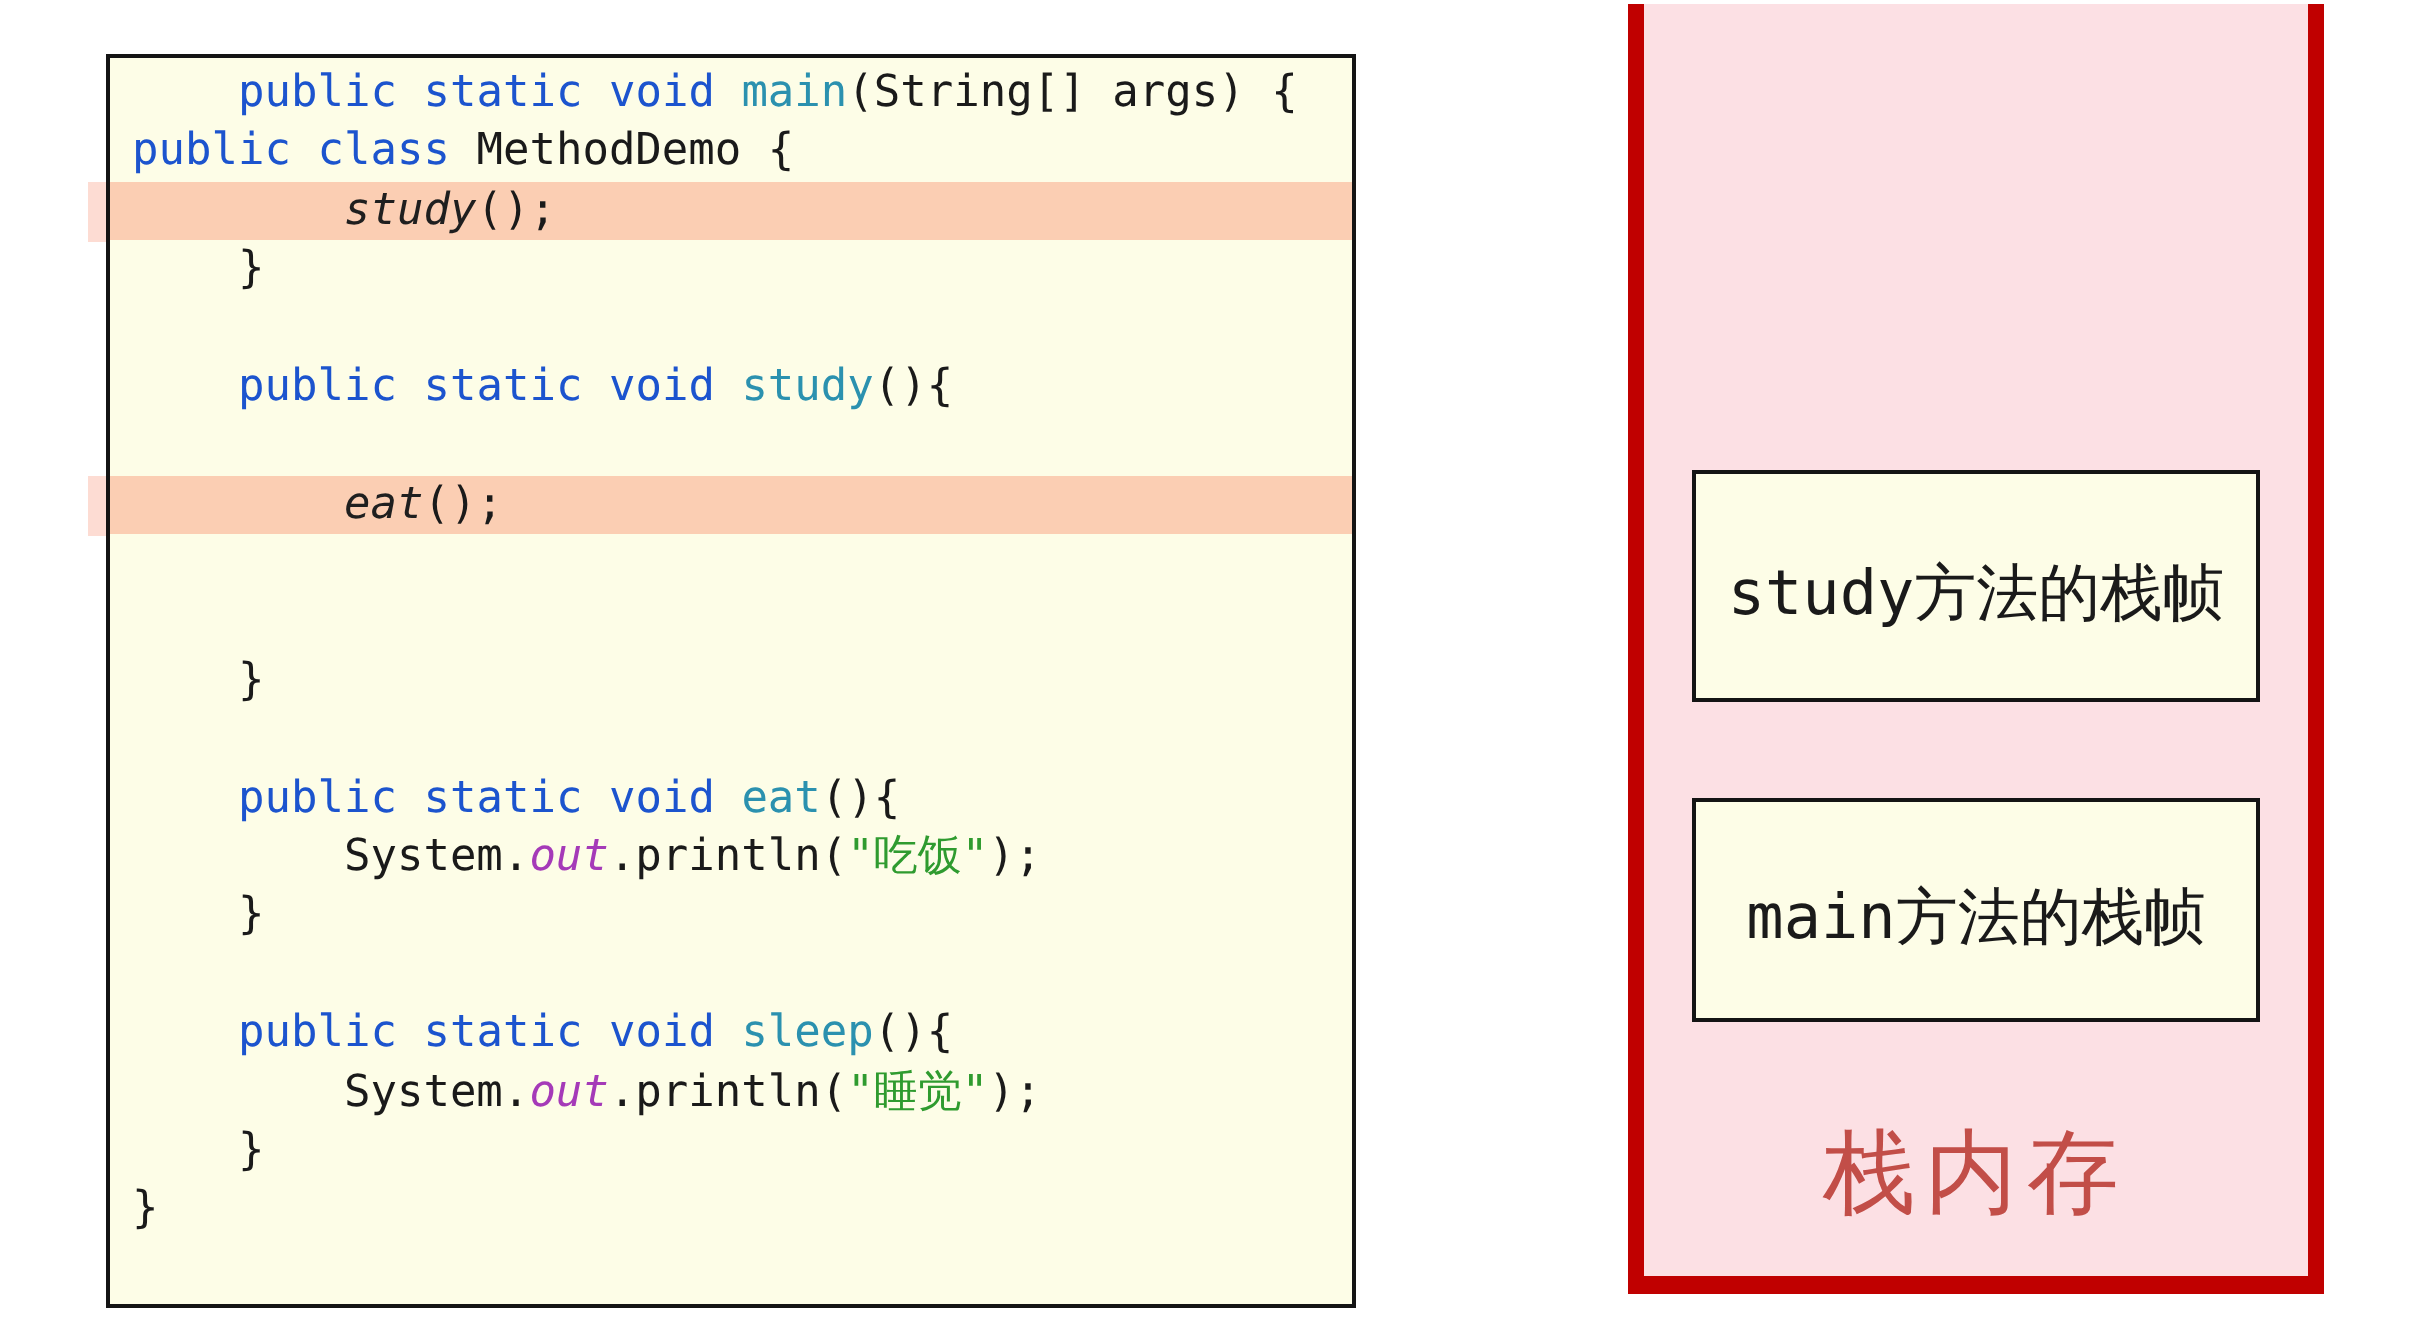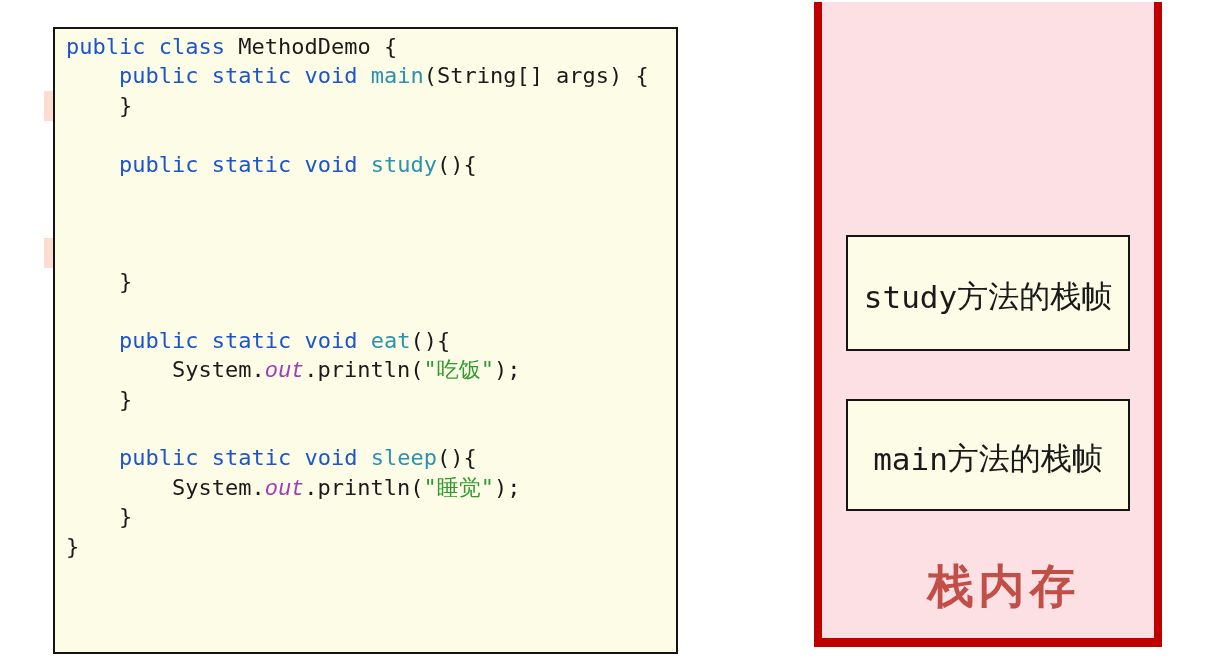--- a/index.html
+++ b/index.html
@@ -18,21 +18,21 @@
     border:2px solid var(--frame-border,#0a0a0a);
     font-family:"DejaVu Sans Mono","Liberation Mono",monospace;
     font-size:22px;color:var(--ink,#1a1a1a);
     padding:3px 0 0 0;box-sizing:content-box;
   }
   .line{height:29.4px;line-height:29.4px;white-space:pre;padding-left:11px;}
   .line.hl{background:var(--hl,#fbceb3);}
   .kw{color:var(--kw,#1c54ce);}
   .ty{color:var(--ty,#2b91af);}
   .call{color:var(--call,#1f1f1f);font-style:italic;}
-  .fld{color:var(--fld,#a53ab8);font-style:italic;font-family:Liberation Mono, monospace;}
+  .fld{color:var(--fld,#a53ab8);font-style:italic;}
   .str{color:var(--str,#2f9b2f);}
   .pl{color:var(--ink,#1a1a1a);}
   
   .stack-panel{
     position:absolute;left:814px;top:2px;width:332px;height:636px;
     background:var(--panel-bg,#fce0e4);
     border-left:8px solid var(--panel-border,#c00000);
     border-right:8px solid var(--panel-border,#c00000);
     border-bottom:9px solid var(--panel-border,#c00000);
   }
@@ -49,44 +49,46 @@
   .frame:first-child{height:116px;}
   .frame-method{
     font-family:"DejaVu Sans Mono","Liberation Mono",monospace;
     font-size:31px;color:var(--ink,#1a1a1a);
   }
   .frame-suffix{
     font-family:"DejaVu Sans","Liberation Sans",sans-serif;
     font-size:31px;font-weight:normal;color:var(--ink,#1a1a1a);
   }
   .stack-label{
-    position:absolute;left:16px;bottom:20px;width:100%;text-align:center;
-    font-size:46px;font-weight:bold;letter-spacing:5px;
+    position:absolute;left:0;bottom:20px;width:100%;text-align:center;
+    font-size:46px;font-weight:normal;letter-spacing:5px;
     color:var(--label-color,#c24e48);
     margin-top:46px;
   }
 </style>
 </head>
 <body>
 
 <div id="root">
 
   <div id="hl-tabs">
       <div class="hl-tab" style="top: 90.8px;"></div>
       <div class="hl-tab" style="top: 237.8px;"></div>
     </div>
 
   <div class="code-box">
     <div id="code-lines">
+        <div class="line"><span class="pl">    </span><span class="kw">public</span><span class="pl"> </span><span class="kw">static</span><span class="pl"> </span><span class="kw">void</span><span class="pl"> </span><span class="ty">main</span><span class="pl">(String[] args) {</span></div>
         <div class="line"><span class="kw">public</span><span class="pl"> </span><span class="kw">class</span><span class="pl"> MethodDemo {</span></div>
-        <div class="line"><span class="pl">    </span><span class="kw">public</span><span class="pl"> </span><span class="kw">static</span><span class="pl"> </span><span class="kw">void</span><span class="pl"> </span><span class="ty">main</span><span class="pl">(String[] args) {</span></div>
+        <div class="line hl"><span class="pl">        </span><span class="call">study</span><span class="pl">();</span></div>
         <div class="line"><span class="pl">    }</span></div>
         <div class="line">&nbsp;</div>
         <div class="line"><span class="pl">    </span><span class="kw">public</span><span class="pl"> </span><span class="kw">static</span><span class="pl"> </span><span class="kw">void</span><span class="pl"> </span><span class="ty">study</span><span class="pl">(){</span></div>
         <div class="line">&nbsp;</div>
+        <div class="line hl"><span class="pl">        </span><span class="call">eat</span><span class="pl">();</span></div>
         <div class="line">&nbsp;</div>
         <div class="line">&nbsp;</div>
         <div class="line"><span class="pl">    }</span></div>
         <div class="line">&nbsp;</div>
         <div class="line"><span class="pl">    </span><span class="kw">public</span><span class="pl"> </span><span class="kw">static</span><span class="pl"> </span><span class="kw">void</span><span class="pl"> </span><span class="ty">eat</span><span class="pl">(){</span></div>
         <div class="line"><span class="pl">        System.</span><span class="fld">out</span><span class="pl">.println(</span><span class="str">"吃饭"</span><span class="pl">);</span></div>
         <div class="line"><span class="pl">    }</span></div>
         <div class="line">&nbsp;</div>
         <div class="line"><span class="pl">    </span><span class="kw">public</span><span class="pl"> </span><span class="kw">static</span><span class="pl"> </span><span class="kw">void</span><span class="pl"> </span><span class="ty">sleep</span><span class="pl">(){</span></div>
         <div class="line"><span class="pl">        System.</span><span class="fld">out</span><span class="pl">.println(</span><span class="str">"睡觉"</span><span class="pl">);</span></div>

